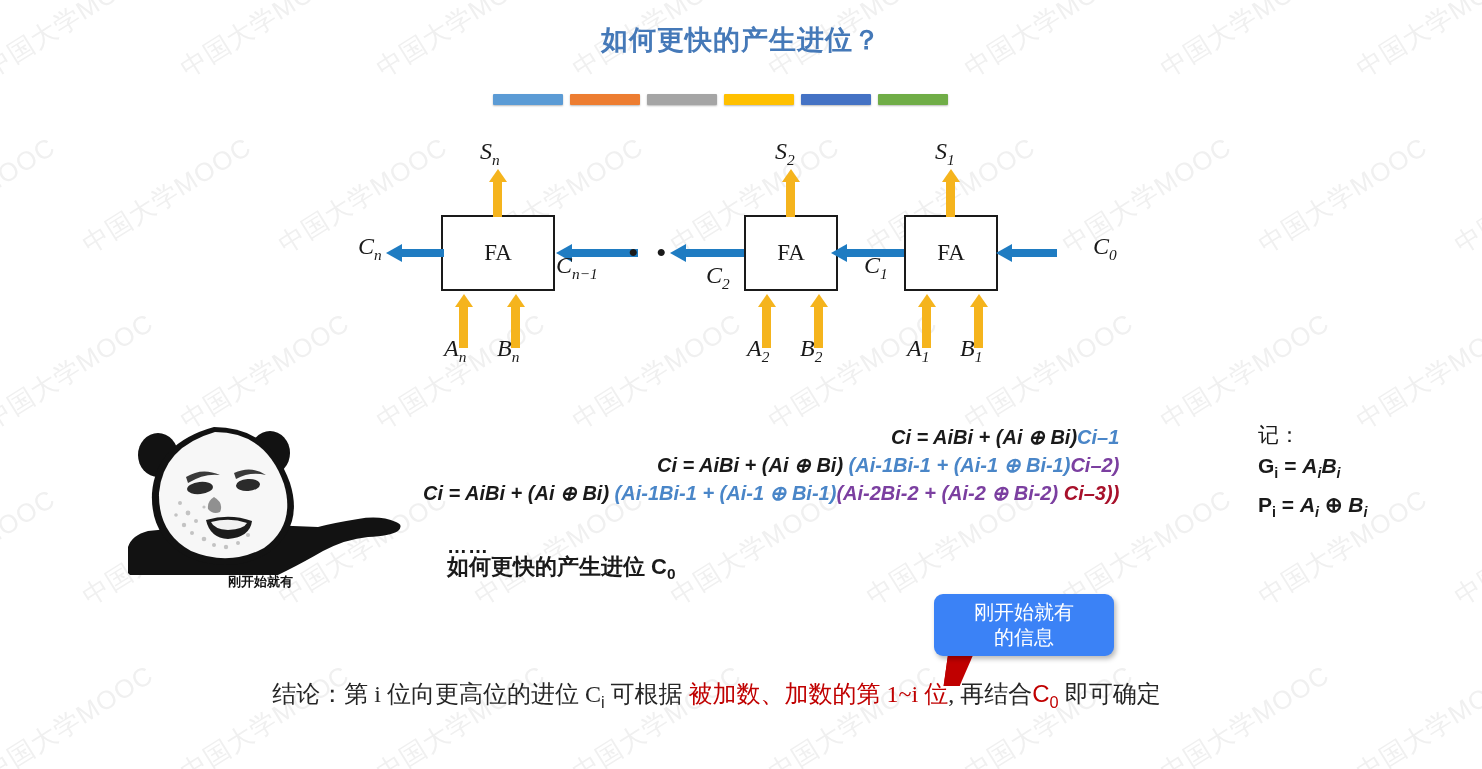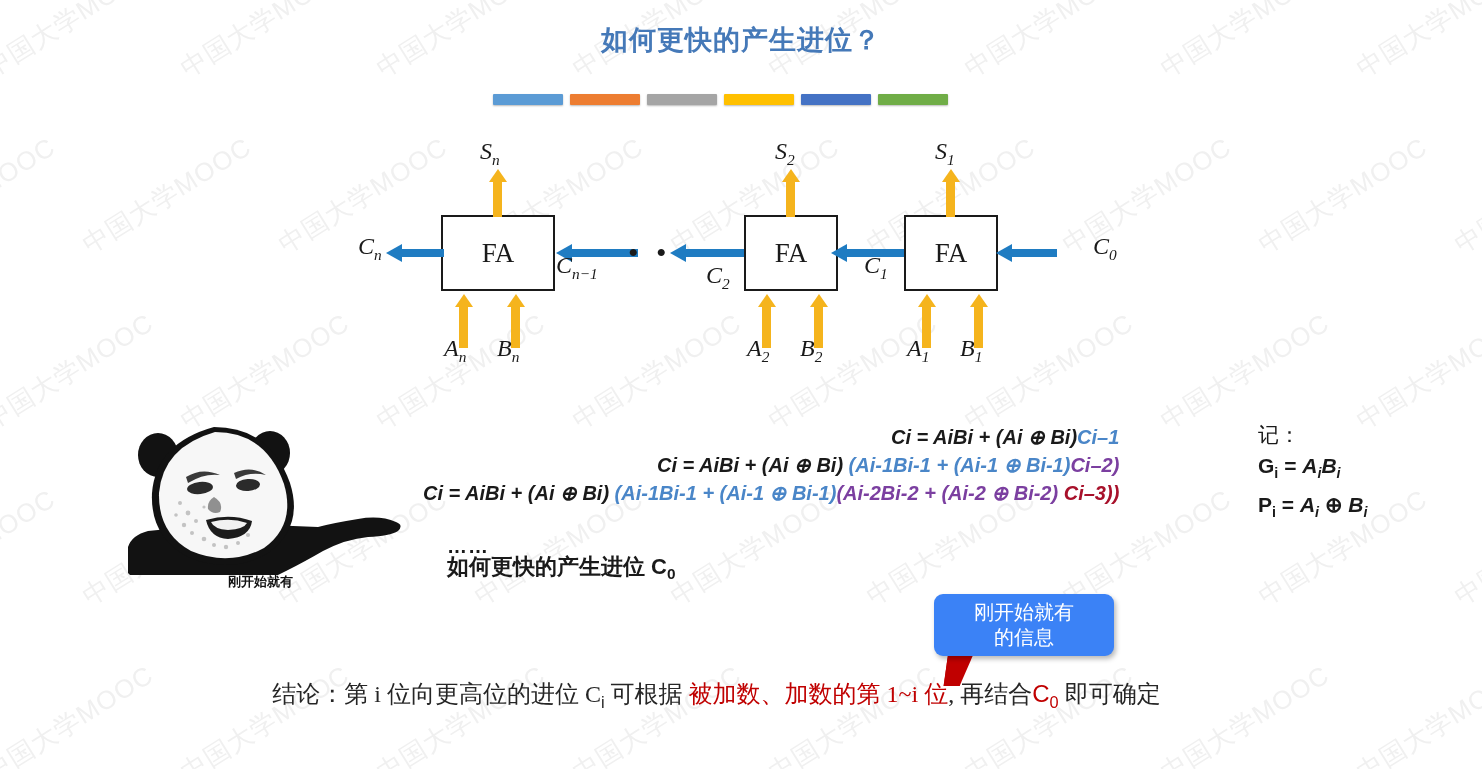--- a/index.html
+++ b/index.html
@@ -71,21 +71,21 @@
     position: absolute;
     left: 0; top: 130px;
     width: 1482px; height: 250px;
     z-index: 5;
   }
   .fa-box {
     position: absolute;
     border: 2.2px solid #1a1a1a;
     background: #ffffff;
     font-family: "Liberation Serif", serif;
-    font-size: 27px;
+    font-size: 23px;
     color: #1a1a1a;
     display: flex;
     align-items: center;
     justify-content: center;
     box-sizing: border-box;
   }
   .sig {
     position: absolute;
     font-family: "Liberation Serif", serif;
     font-style: italic;

